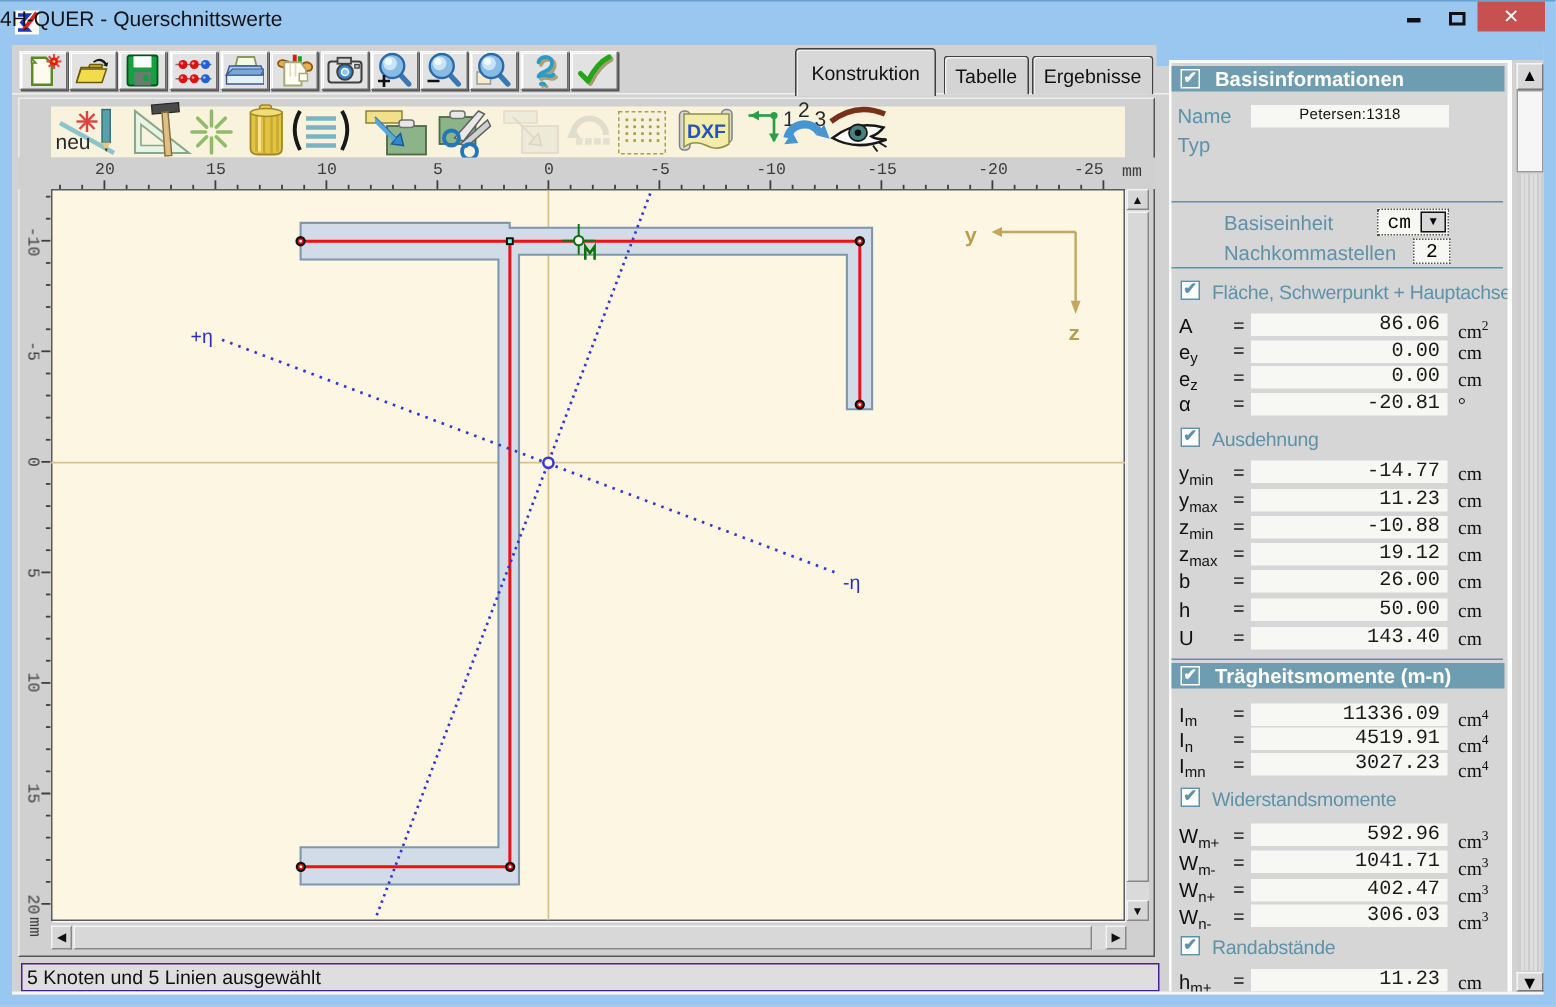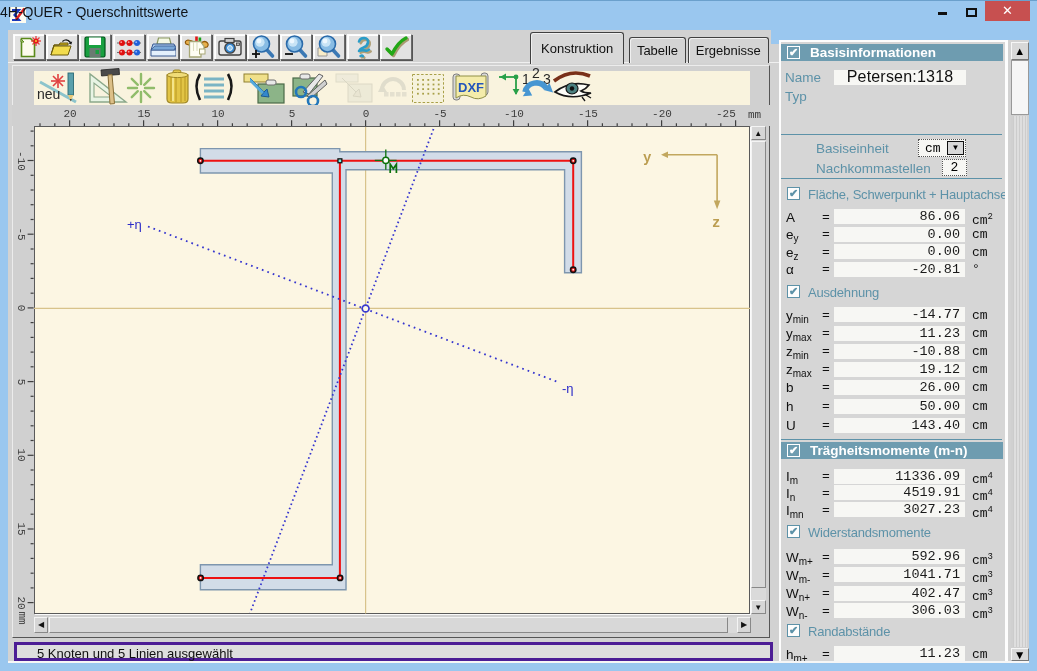--- a/index.html
+++ b/index.html
@@ -5,21 +5,21 @@
 .abs{position:absolute}
 .tbtn{position:absolute;top:34px;width:32px;height:26px;background:#e2e2e2;border:1px solid #6a6a6a;border-top-color:#fbfbfb;border-left-color:#fbfbfb;box-shadow:inset 1px 1px 0 #fff, 1px 1px 0 #555;text-align:center;line-height:22px}
 .tbtn svg{vertical-align:middle;margin-top:0px}
 .rlab{position:absolute;font-family:"Liberation Mono",monospace;font-size:11px;color:#3c3c3c;opacity:.999}
 .tab{position:absolute;background:#d4d4d4;border:1px solid #404040;border-bottom:none;border-radius:3px 3px 0 0;text-align:center;font-size:13px;color:#111;box-shadow:inset 1px 1px 0 #f0f0f0}
 .prow{position:absolute;left:0;width:100%;height:15px;line-height:15px;font-size:13px;color:#101010}
 .plab{position:absolute;left:7px;top:0;font-size:13.5px}
 .sb{font-size:10px;vertical-align:-3px}
 .peq{position:absolute;left:43px;top:0;font-family:"Liberation Mono",monospace;font-size:13px}
 .pfield{position:absolute;left:55px;top:-0.5px;width:131px;height:15px;line-height:15px;background:#f7f7f4;font-family:"Liberation Mono",monospace;font-size:13.5px;text-align:right;padding-right:5px;color:#1a1a1a}
-.punit{position:absolute;left:193px;top:0;font-family:Liberation Mono, monospace;font-size:13px}
+.punit{position:absolute;left:193px;top:0;font-family:Liberation Serif, serif;font-size:13px}
 .punit sup{font-size:9px}
 .pchk{position:absolute;left:6px;height:14px}
 .cbx{position:absolute;left:2px;top:0;width:13px;height:13px;background:#fdfdfd;border:1.6px solid #5d92a8;color:#5d92a8;font-size:11px;font-weight:bold;line-height:10px;text-align:center}
 .ctxt{position:absolute;left:23px;top:0;white-space:nowrap;font-size:13px;letter-spacing:-0.2px;color:#5d92a8}
 .pbar{position:absolute;left:0px;width:224px;height:17px;background:#6e9cb0}
 .wbx{position:absolute;left:8px;top:2px;width:13px;height:13px;border:1.6px solid #fff;color:#fff;font-size:11px;font-weight:bold;line-height:10px;text-align:center}
 .btxt{position:absolute;left:31px;top:1px;white-space:nowrap;font-size:13.5px;font-weight:bold;color:#fff}
 .psep{position:absolute;left:0;width:223px;height:1px;background:#5d92a8}
 .plbl2{position:absolute;font-size:13.5px;color:#5d92a8;white-space:nowrap}
 </style></head><body>
@@ -442,21 +442,21 @@
 <div class="abs" style="left:750.5px;top:126px;width:15.5px;height:487.8px;background:#dadada">
 <div class="abs" style="left:0;top:0;width:15.5px;height:14px;background:#d6d6d6;border:1px solid #888;border-top-color:#f4f4f4;border-left-color:#f4f4f4;text-align:center;font-size:8px;line-height:13px;color:#111">▲</div>
 <div class="abs" style="left:0;top:15px;width:15.5px;height:447px;background:#d8d8d8;border:1px solid #888;border-top-color:#f4f4f4;border-left-color:#f4f4f4"></div>
 <div class="abs" style="left:0;top:473.8px;width:15.5px;height:14px;background:#d6d6d6;border:1px solid #888;border-top-color:#f4f4f4;border-left-color:#f4f4f4;text-align:center;font-size:8px;line-height:13px;color:#111">▼</div>
   </div>
 <div class="abs" style="left:34px;top:616.5px;width:717px;height:16px;background:#dadada">
 <div class="abs" style="left:0;top:0;width:14px;height:16px;background:#d6d6d6;border:1px solid #888;border-top-color:#f4f4f4;border-left-color:#f4f4f4;text-align:center;font-size:8px;line-height:14px;color:#111">◀</div>
 <div class="abs" style="left:15px;top:0;width:679px;height:16px;background:#d8d8d8;border:1px solid #888;border-top-color:#f4f4f4;border-left-color:#f4f4f4"></div>
 <div class="abs" style="left:703px;top:0;width:14px;height:16px;background:#d6d6d6;border:1px solid #888;border-top-color:#f4f4f4;border-left-color:#f4f4f4;text-align:center;font-size:8px;line-height:14px;color:#111">▶</div>
   </div>
-<div class="abs" style="left:14px;top:641.5px;width:759px;height:19px;background:#dedede;border:3px solid #4c1d95;font-size:13px;color:#101010;line-height:17px;padding-left:20px">5 Knoten und 5 Linien ausgewählt</div>
+<div class="abs" style="left:14px;top:641.5px;width:759px;height:19px;background:#dedede;border:1px solid #4c1d95;font-size:13px;color:#101010;line-height:17px;padding-left:3px">5 Knoten und 5 Linien ausgewählt</div>
 <div class="abs" style="left:8px;top:660.5px;width:1021px;height:2px;background:#f6f6f6"></div>
 <div class="abs" style="left:779px;top:40px;width:229px;height:621px;background:#d6d6d6;border-left:2px solid #fdfdfd;border-top:2px solid #fdfdfd;overflow:hidden" id="panel">
 <div style="position:relative;width:229px;height:621px;left:-2px;top:-42px">
       <div class="pbar" style="top:44.0px">
         <span class="wbx">✔</span>
         <span class="btxt">Basisinformationen</span>
       </div>
       <div class="pbar" style="top:442.0px">
         <span class="wbx">✔</span>
         <span class="btxt">Trägheitsmomente (m-n)</span>
@@ -474,21 +474,21 @@
       </div>
       <div class="pchk" style="top:525.0px">
         <span class="cbx">✔</span>
         <span class="ctxt">Widerstandsmomente</span>
       </div>
       <div class="pchk" style="top:623.5px">
         <span class="cbx">✔</span>
         <span class="ctxt">Randabstände</span>
       </div>
       <div class="plbl2" style="left:6px;top:70px">Name</div>
-      <div class="abs" style="left:55px;top:70px;width:132px;height:14.5px;background:#f7f7f4;font-size:16px;color:#101010;text-align:center;line-height:14px;letter-spacing:0.2px">Petersen:1318</div>
+      <div class="abs" style="left:55px;top:70px;width:132px;height:14.5px;background:#f7f7f4;font-size:10px;color:#101010;text-align:center;line-height:14px;letter-spacing:0.2px">Petersen:1318</div>
       <div class="plbl2" style="left:6px;top:89px">Typ</div>
       <div class="plbl2" style="left:37px;top:141px">Basiseinheit</div>
       <div class="abs" style="left:139px;top:139px;width:48px;height:17.5px;border:1px dotted #555;background:#f7f7f4">
 <span style="position:absolute;left:6px;top:1px;font-family:'Liberation Mono',monospace;font-size:13px">cm</span>
 <span style="position:absolute;right:1px;top:1px;width:17px;height:13.5px;background:#d8d8d8;border:1.5px solid #101010;text-align:center;font-size:8px;line-height:12px">▼</span>
       </div>
       <div class="plbl2" style="left:37px;top:160.5px">Nachkommastellen</div>
       <div class="abs" style="left:163px;top:158.5px;width:25px;height:17.5px;border:1px dotted #555;background:#f7f7f4;text-align:center;font-family:'Liberation Mono',monospace;font-size:13px;line-height:16px">2</div>
       <div class="prow" style="top:209.5px">
 <span class="plab">A</span>

